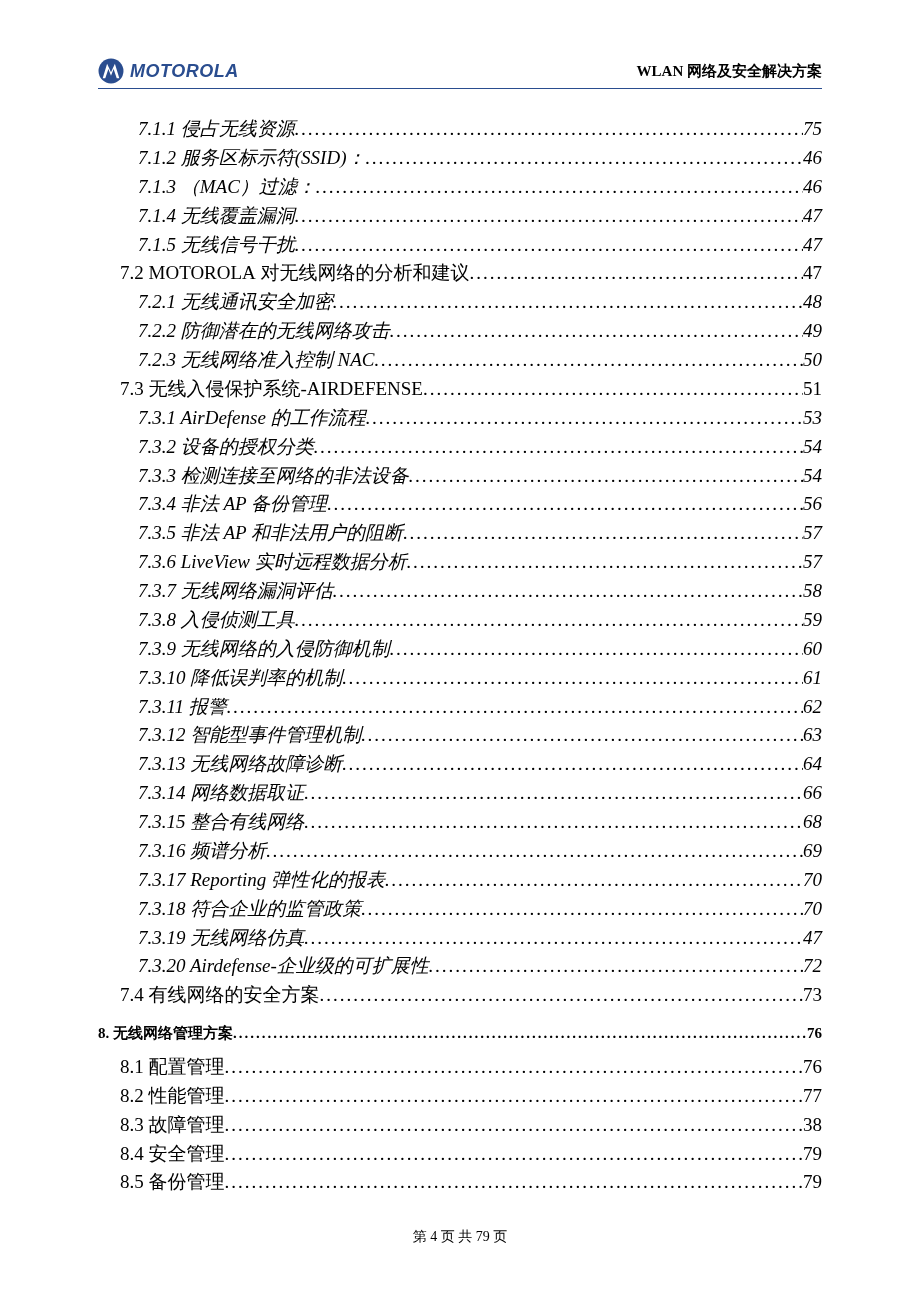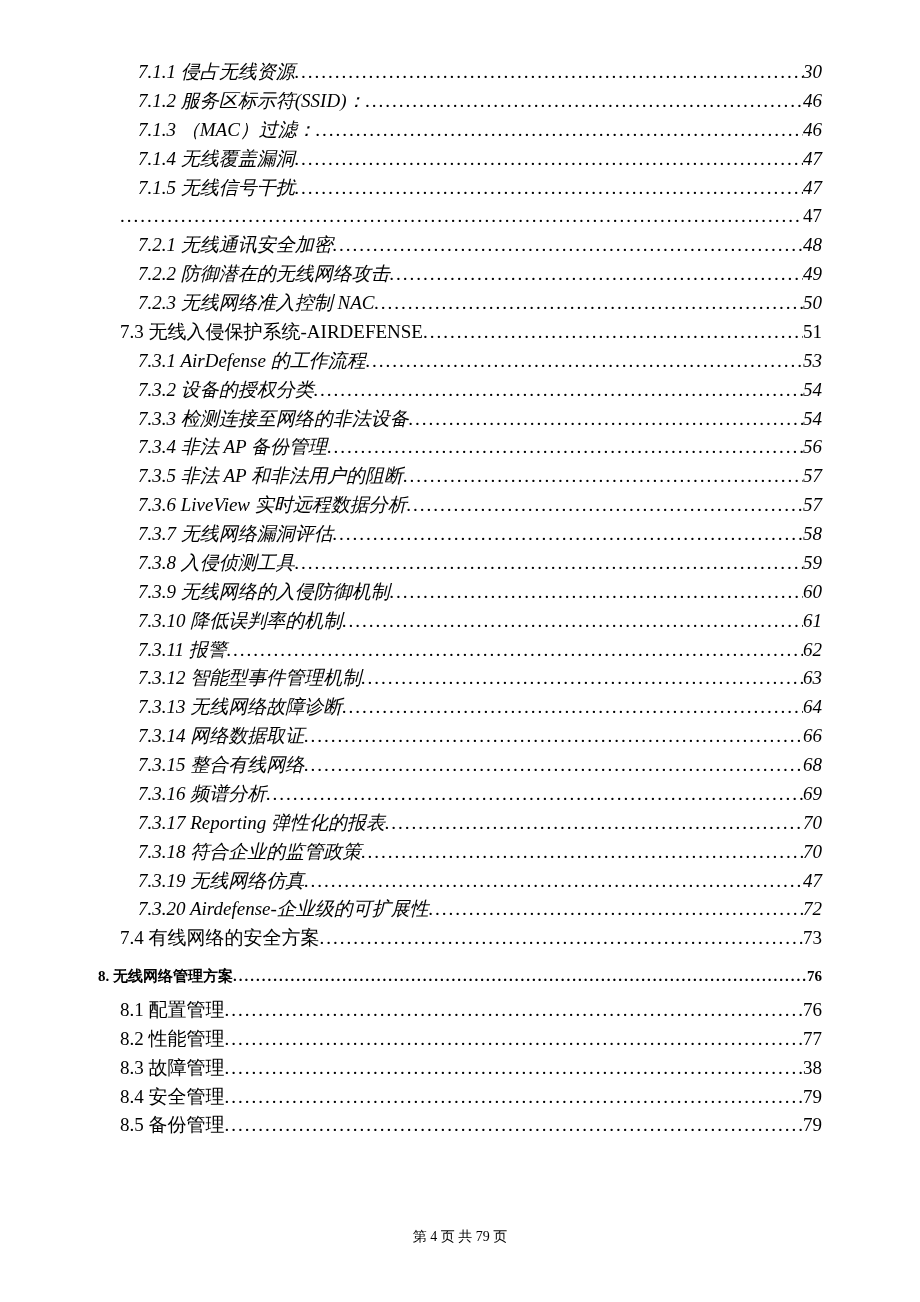--- a/index.html
+++ b/index.html
@@ -71,26 +71,36 @@
     left: 0; right: 0;
     text-align: center;
     font-size: 14px;
   }
 </style>
 </head>
 <body>
 
 <div class="page">
 
+  <div class="header-row">
+    <div class="logo-wrap">
+      <svg width="26" height="26" viewBox="0 0 100 100">
+        <circle cx="50" cy="50" r="48" fill="#2a4d8f"></circle>
+        <path d="M18 78 L35 22 L50 55 L65 22 L82 78 L72 78 L60 42 L50 68 L40 42 L28 78 Z" fill="#fff"></path>
+      </svg>
+      <span class="logo-text">MOTOROLA</span>
+    </div>
+    <span class="header-title">WLAN 网络及安全解决方案</span>
+  </div>
 
   <div id="toc-container">
       <div class="toc-line lvl3">
         <span class="title">7.1.1 侵占无线资源</span>
         <span class="dots">............................................................................................................................................................................................................................................................................................................</span>
-        <span class="page-no" style="font-style: italic;">30</span>
+        <span class="page-no" style="font-style: italic;">75</span>
       </div>
       <div class="toc-line lvl3">
         <span class="title">7.1.2 服务区标示符(SSID)：</span>
         <span class="dots">............................................................................................................................................................................................................................................................................................................</span>
         <span class="page-no" style="font-style: italic;">46</span>
       </div>
       <div class="toc-line lvl3">
         <span class="title">7.1.3 （MAC）过滤：</span>
         <span class="dots">............................................................................................................................................................................................................................................................................................................</span>
         <span class="page-no" style="font-style: italic;">46</span>
@@ -99,20 +109,21 @@
         <span class="title">7.1.4 无线覆盖漏洞</span>
         <span class="dots">............................................................................................................................................................................................................................................................................................................</span>
         <span class="page-no" style="font-style: italic;">47</span>
       </div>
       <div class="toc-line lvl3">
         <span class="title">7.1.5 无线信号干扰</span>
         <span class="dots">............................................................................................................................................................................................................................................................................................................</span>
         <span class="page-no" style="font-style: italic;">47</span>
       </div>
       <div class="toc-line lvl2">
+        <span class="title">7.2 M<span class="sc">OTOROLA</span> 对无线网络的分析和建议</span>
         <span class="dots">............................................................................................................................................................................................................................................................................................................</span>
         <span class="page-no">47</span>
       </div>
       <div class="toc-line lvl3">
         <span class="title">7.2.1 无线通讯安全加密</span>
         <span class="dots">............................................................................................................................................................................................................................................................................................................</span>
         <span class="page-no" style="font-style: italic;">48</span>
       </div>
       <div class="toc-line lvl3">
         <span class="title">7.2.2 防御潜在的无线网络攻击</span>

